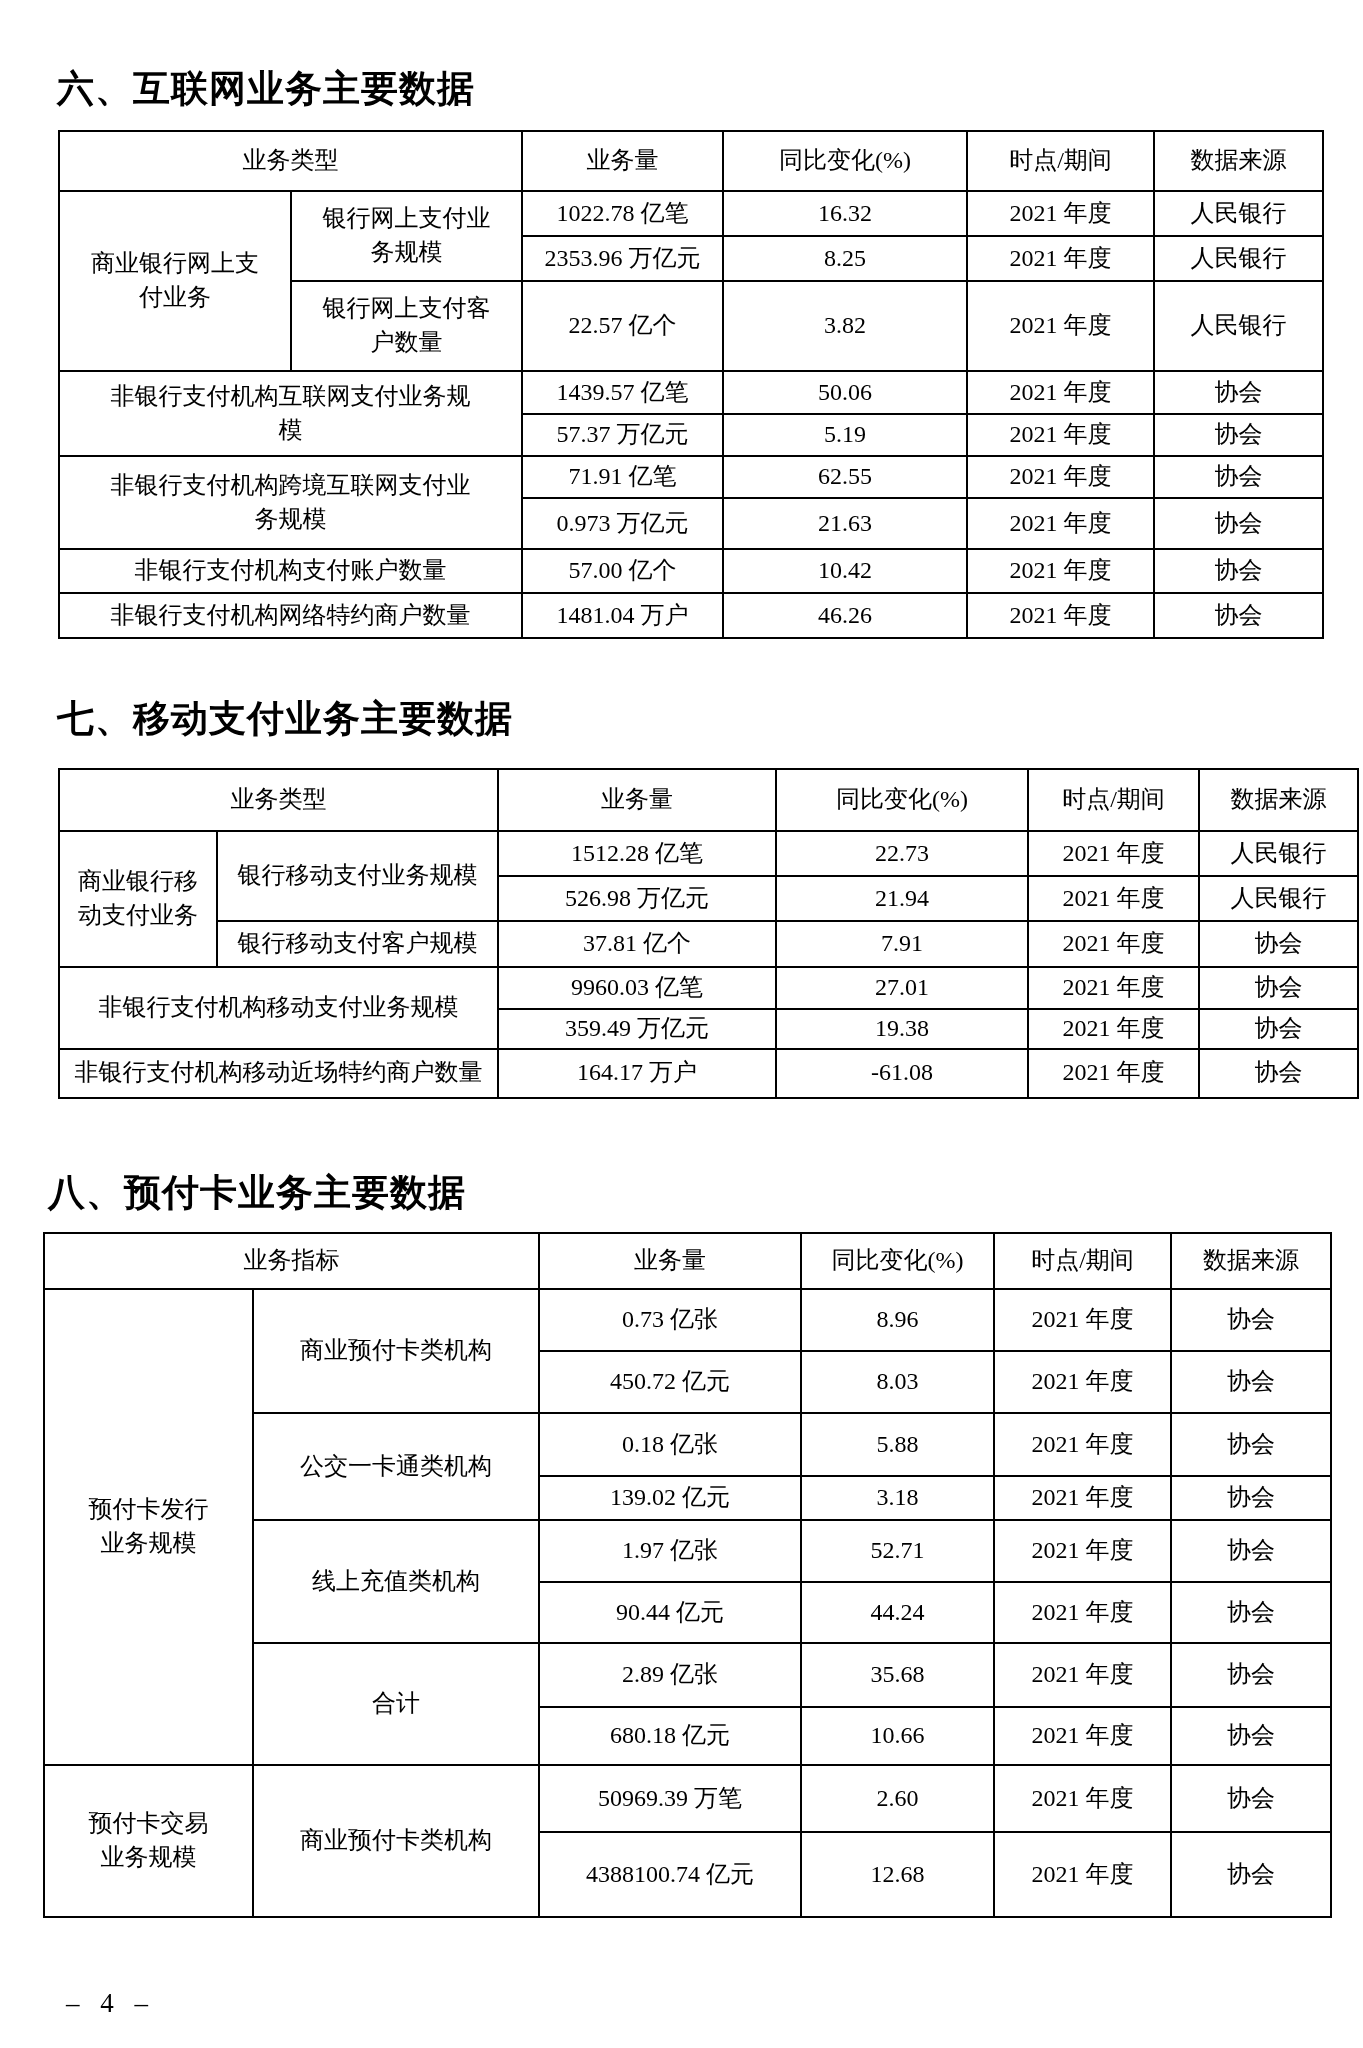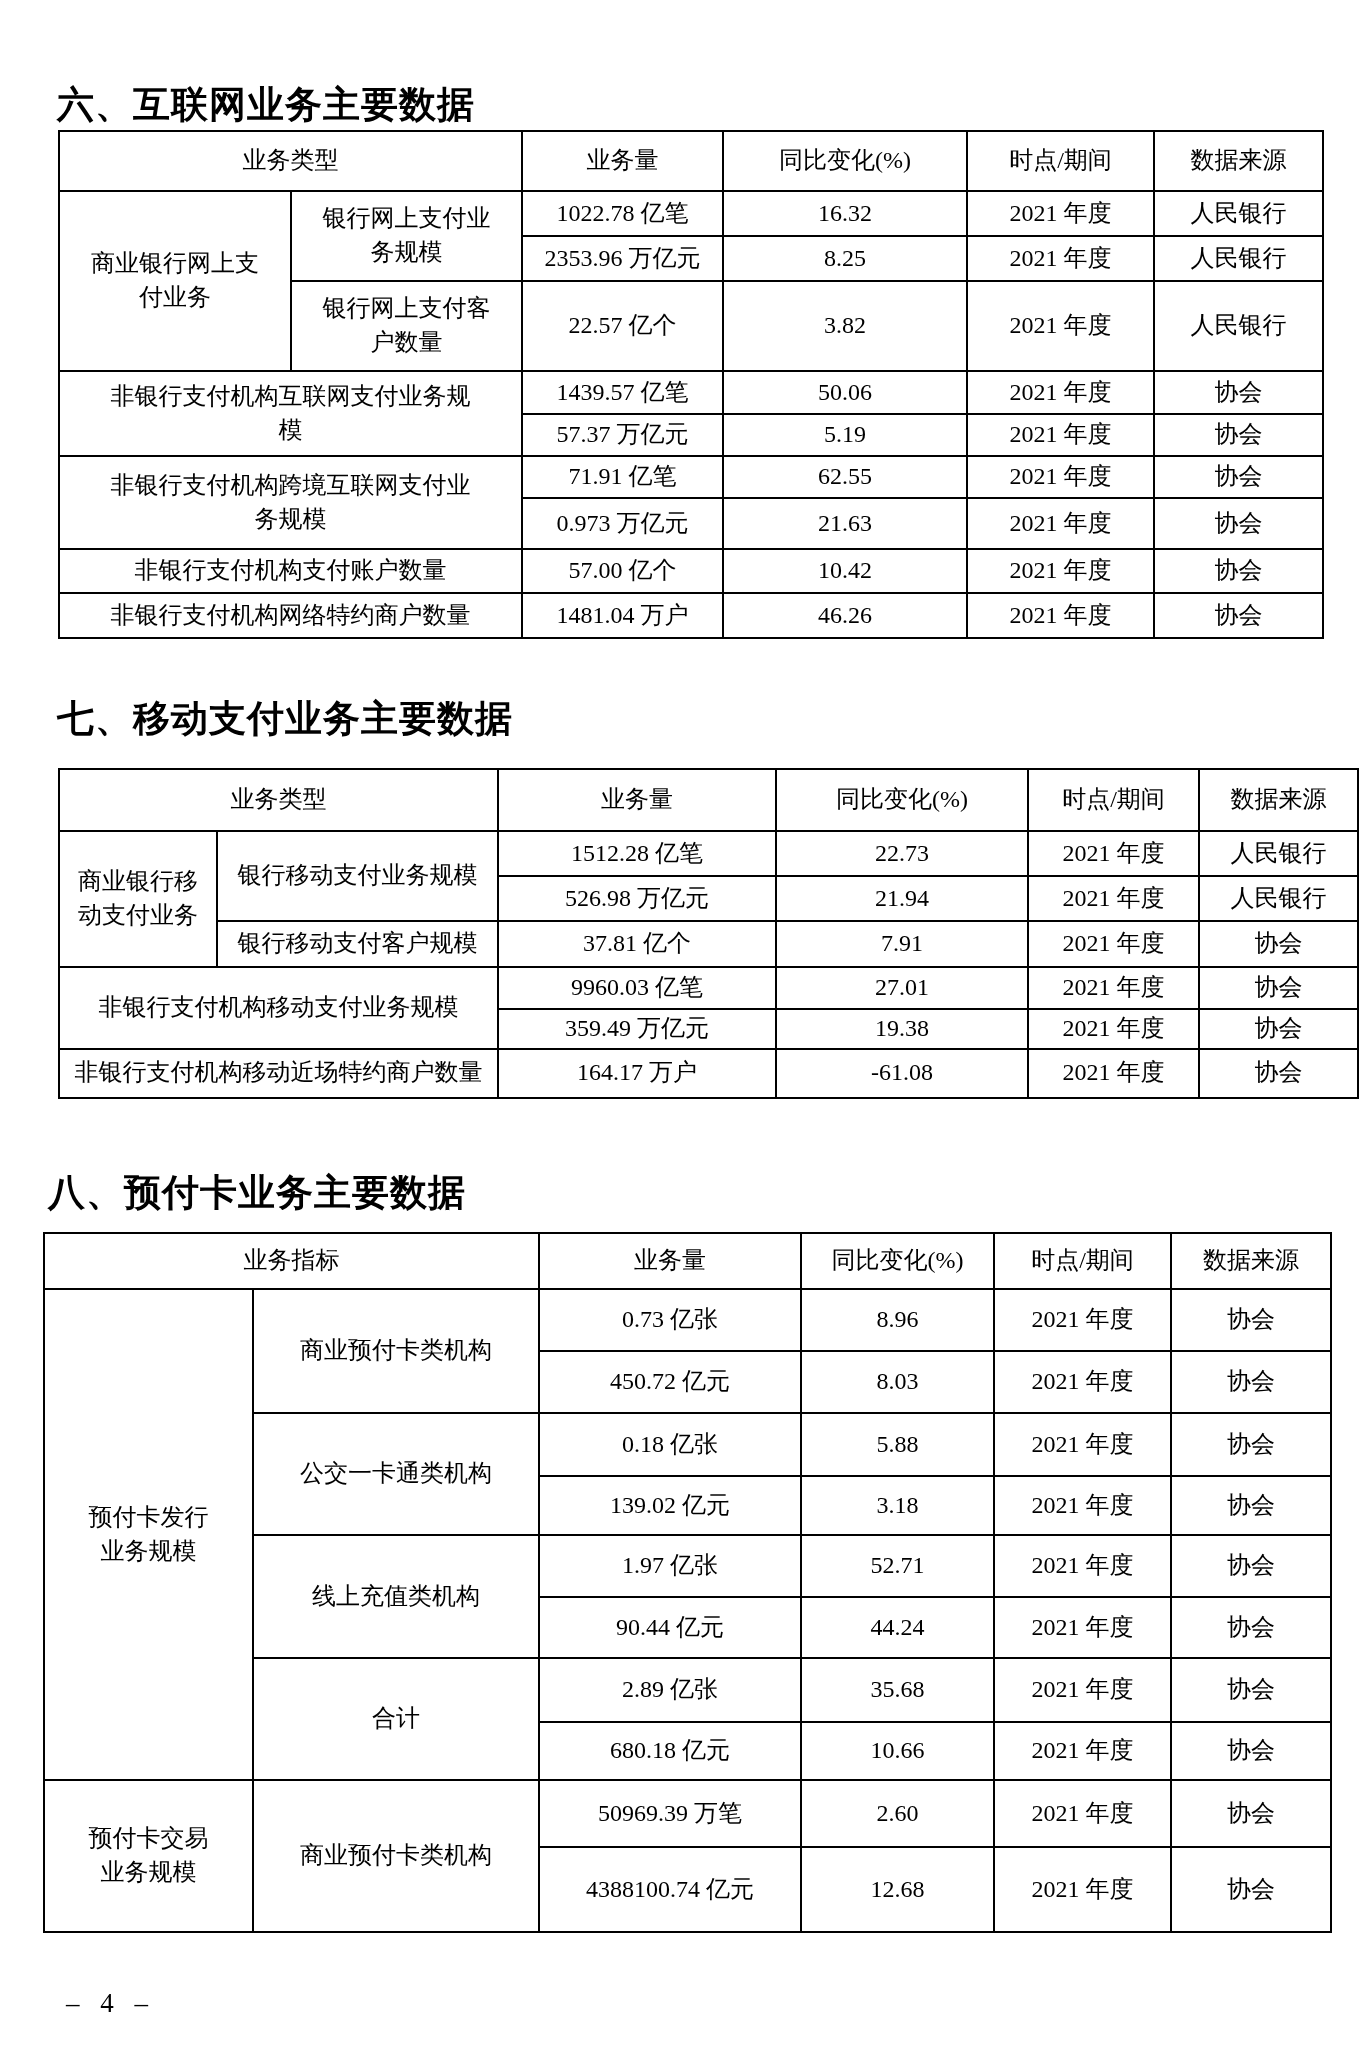--- a/index.html
+++ b/index.html
@@ -45,21 +45,21 @@
     font-size:27px;
     letter-spacing:7px;
     white-space:nowrap;
   }
 </style>
 </head>
 <body>
 
 <div class="page">
 
-  <h2 class="sec-title" style="left:57px;top:80px">六、互联网业务主要数据</h2>
+  <h2 class="sec-title" style="left:57px;top:64px">六、互联网业务主要数据</h2>
 
   <table class="data-table" style="left:58px;top:130px;width:1264px">
     <colgroup>
       <col style="width:232px">
         <col style="width:231px">
         <col style="width:201px">
       <col style="width:244px">
         <col style="width:187px">
         <col style="width:169px">
     </colgroup>
@@ -244,21 +244,21 @@
           <td>2021 年度</td>
           <td>协会</td>
         </tr>
         <tr style="height: 63px;">
           <td rowspan="2">公交一卡通类机构</td>
           <td>0.18 亿张</td>
           <td>5.88</td>
           <td>2021 年度</td>
           <td>协会</td>
         </tr>
-        <tr style="height: 59px; padding-left: 20px;">
+        <tr style="height: 44px; padding-left: 20px;">
           <td>139.02 亿元</td>
           <td>3.18</td>
           <td>2021 年度</td>
           <td>协会</td>
         </tr>
         <tr style="height: 62px;">
           <td rowspan="2">线上充值类机构</td>
           <td>1.97 亿张</td>
           <td>52.71</td>
           <td>2021 年度</td>

